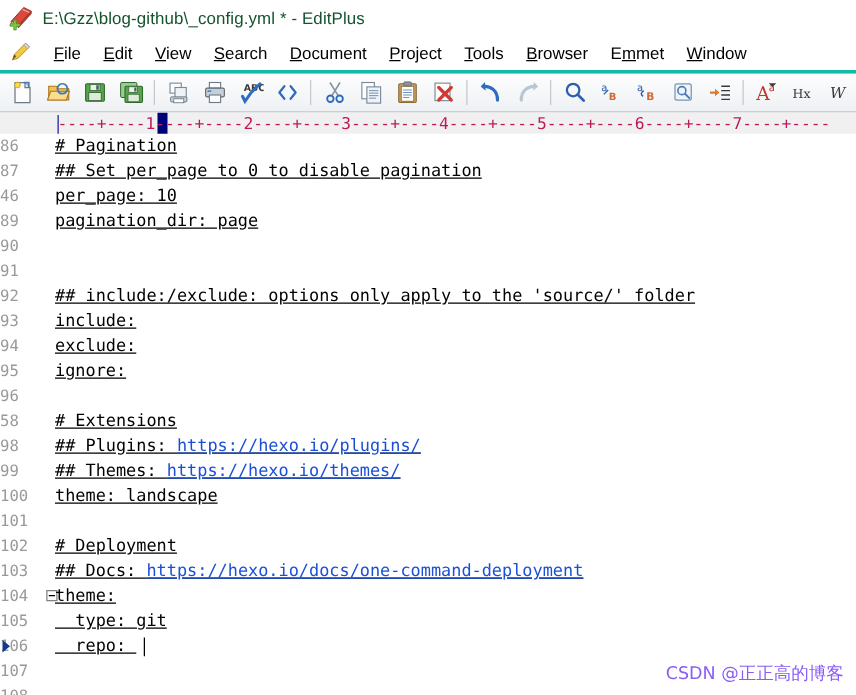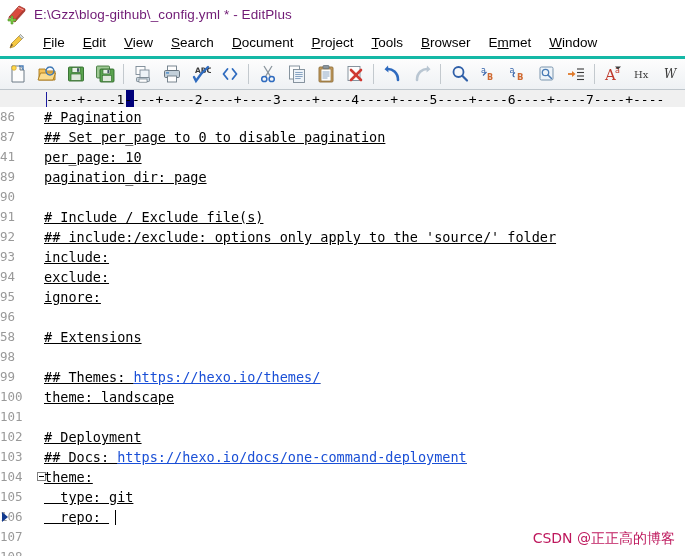--- a/index.html
+++ b/index.html
@@ -11,21 +11,21 @@
   }
   .app{position:relative;width:685px;height:556px;background:#f0f0f0;}
 
   
   .titlebar{
     height:28px;display:flex;align-items:center;
     background:#ffffff;padding-left:6px;
   }
   .title-icon{width:22px;height:22px;position:relative;margin-right:6px;flex:0 0 auto;}
   .title-text{
-    font-size:13.5px;color:#701a75;letter-spacing:0.1px;
+    font-size:13.5px;color:#14532d;letter-spacing:0.1px;
     font-family:"Liberation Sans",sans-serif;white-space:nowrap;
   }
 
   
   .menubar{
     height:28px;display:flex;align-items:center;
     background:#ffffff;padding-left:6px;
     border-bottom:3px solid #14b8a6;
   }
   .menu-pencil{width:20px;height:20px;position:relative;margin-right:8px;flex:0 0 auto;}
@@ -58,21 +58,21 @@
     position:absolute;left:0;top:0;width:46px;height:100%;
     background:#f0f0f0;border-right:0;
   }
   .ruler-track{
     position:absolute;left:46px;top:0;right:0;height:100%;
     background:#f0f0f0;
   }
   .ruler-text{
     position:absolute;left:0;top:0;height:20px;line-height:20px;
     font-family:"DejaVu Sans Mono","Liberation Mono",monospace;
-    font-size:13px;color:#000000;white-space:pre;letter-spacing:0;
+    font-size:13px;color:#be185d;white-space:pre;letter-spacing:0;
   }
   .ruler-cursor{
     position:absolute;top:0;width:9px;height:20px;background:#00007a;
   }
   .ruler-start-tick{
     position:absolute;left:0px;top:2px;width:1px;height:16px;background:#1b1b9e;
   }
 
   
   .editor{
@@ -112,21 +112,21 @@
     border-top:5px solid transparent;border-bottom:5px solid transparent;
     border-left:6px solid #123a8f;
   }
   .caret{
     position:absolute;width:1.5px;height:15px;top:3px;background:#000;
   }
 
   
   .watermark{
     position:absolute;right:10px;bottom:8px;
-    font-size:14px;color:#be185d;
+    font-size:14px;color:#8b5cf6;
     font-family:"DejaVu Sans","Liberation Sans",sans-serif;
     white-space:nowrap;pointer-events:none;
   }
 </style>
 </head>
 <body>
 
 <div class="app">
 
   <div class="titlebar">
@@ -373,31 +373,31 @@
       <div class="ruler-cursor" id="ruler-cursor" style="left: 80px; width: 8px;"></div>
       <div class="ruler-text">----+----1----+----2----+----3----+----4----+----5----+----6----+----7----+----</div>
     </div>
   </div>
 
   <div class="editor">
     <div class="edit-gutter"></div>
     <div class="code-area" id="code-area">
         <div class="line"><span class="lnum">86</span><span class="ltext"># Pagination</span></div>
         <div class="line"><span class="lnum">87</span><span class="ltext">## Set per_page to 0 to disable pagination</span></div>
-        <div class="line"><span class="lnum">41</span><span class="ltext">per_page: 10</span></div>
+        <div class="line"><span class="lnum">46</span><span class="ltext">per_page: 10</span></div>
         <div class="line"><span class="lnum">89</span><span class="ltext">pagination_dir: page</span></div>
         <div class="line"><span class="lnum">90</span><span class="ltext"></span></div>
-        <div class="line"><span class="lnum">91</span><span class="ltext"># Include / Exclude file(s)</span></div>
+        <div class="line"><span class="lnum">91</span></div>
         <div class="line"><span class="lnum">92</span><span class="ltext">## include:/exclude: options only apply to the 'source/' folder</span></div>
         <div class="line"><span class="lnum">93</span><span class="ltext">include:</span></div>
         <div class="line"><span class="lnum">94</span><span class="ltext">exclude:</span></div>
         <div class="line"><span class="lnum">95</span><span class="ltext">ignore:</span></div>
         <div class="line"><span class="lnum">96</span><span class="ltext"></span></div>
         <div class="line"><span class="lnum">58</span><span class="ltext"># Extensions</span></div>
-        <div class="line"><span class="lnum">98</span></div>
+        <div class="line"><span class="lnum">98</span><span class="ltext">## Plugins: <span class="url">https://hexo.io/plugins/</span></span></div>
         <div class="line"><span class="lnum">99</span><span class="ltext">## Themes: <span class="url">https://hexo.io/themes/</span></span></div>
         <div class="line"><span class="lnum">100</span><span class="ltext">theme: landscape</span></div>
         <div class="line"><span class="lnum">101</span><span class="ltext"></span></div>
         <div class="line"><span class="lnum">102</span><span class="ltext"># Deployment</span></div>
         <div class="line"><span class="lnum">103</span><span class="ltext">## Docs: <span class="url">https://hexo.io/docs/one-command-deployment</span></span></div>
         <div class="line"><span class="lnum">104</span><span class="fold-box"></span><span class="ltext">theme:</span></div>
         <div class="line"><span class="lnum">105</span><span class="ltext">  type: git</span></div>
         <div class="line"><span class="lnum">106</span><span class="cur-arrow"></span><span class="ltext">  repo: </span><span class="caret" style="left: 114.96px;"></span></div>
         <div class="line"><span class="lnum">107</span></div>
         <div class="line"><span class="lnum">108</span><span class="ltext"></span></div>

